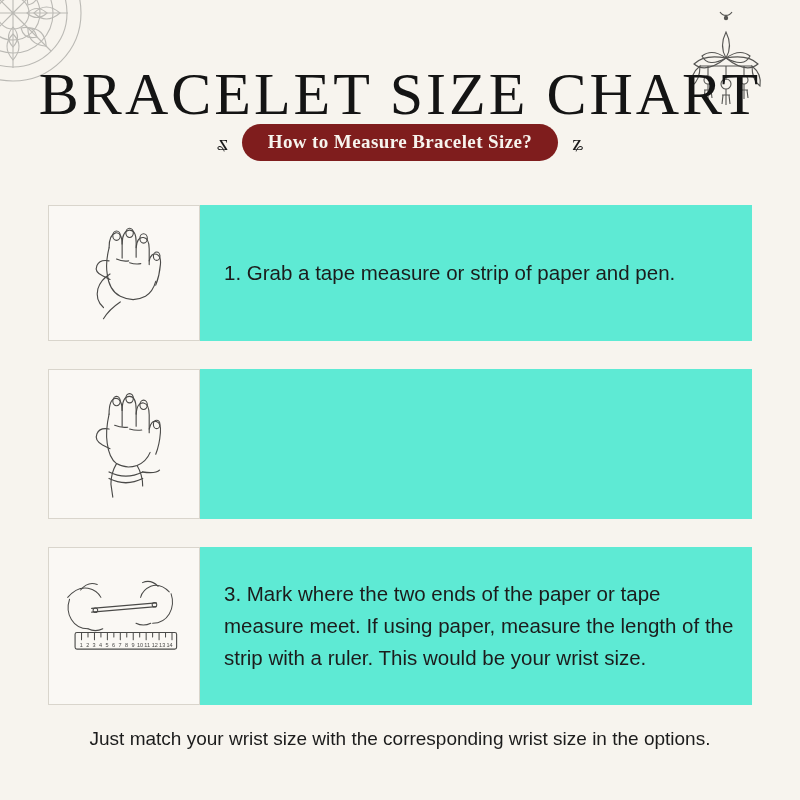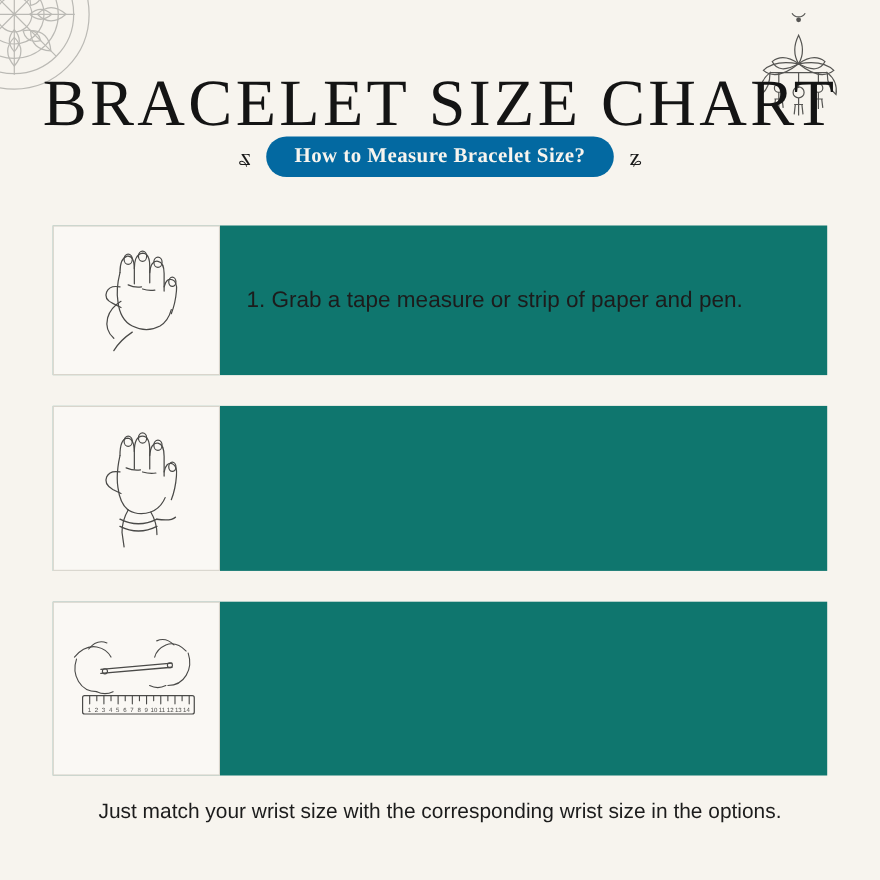--- a/index.html
+++ b/index.html
@@ -66,42 +66,42 @@
   }
   .flourish {
     font-family: "Liberation Serif", serif;
     font-size: 22px;
     color: #1a1a1a;
     line-height: 1;
     user-select: none;
   }
   .flourish.left { transform: scaleX(-1); }
   .pill {
-    background: #0369a1;
+    background: #7f1d1d;
     color: #f7f4ee;
     border-radius: 20px;
     padding: 7px 26px 8px 26px;
     font-family: "Liberation Serif", serif;
     font-size: 19px;
     font-weight: 700;
     letter-spacing: 0.4px;
     white-space: nowrap;
   }
 
   
   .steps {
     position: absolute;
     top: 205px;
     left: 48px;
     width: 704px;
   }
   .step {
     display: flex;
     align-items: stretch;
-    background: #0f766e;
+    background: #5eead4;
     margin-bottom: 28px;
   }
   .step .thumb {
     width: 152px;
     min-height: 136px;
     background: #faf8f4;
     border: 1px solid #d9d5cc;
     box-sizing: border-box;
     flex: 0 0 152px;
     display: flex;
@@ -286,17 +286,18 @@
           <text x="76" y="88">8</text>
           <text x="83" y="88">9</text>
           <text x="89" y="88">10</text>
           <text x="97" y="88">11</text>
           <text x="105" y="88">12</text>
           <text x="113" y="88">13</text>
           <text x="121" y="88">14</text>
         </g>
       </svg>
     </div>
+    <div class="text">3. Mark where the two ends of the paper or tape measure meet. If using paper, measure the length of the strip with a ruler. This would be your wrist size.</div>
   </div>
 
 </div>
 
 <div class="footer">Just match your wrist size with the corresponding wrist size in the options.</div>
 
 </body></html>

